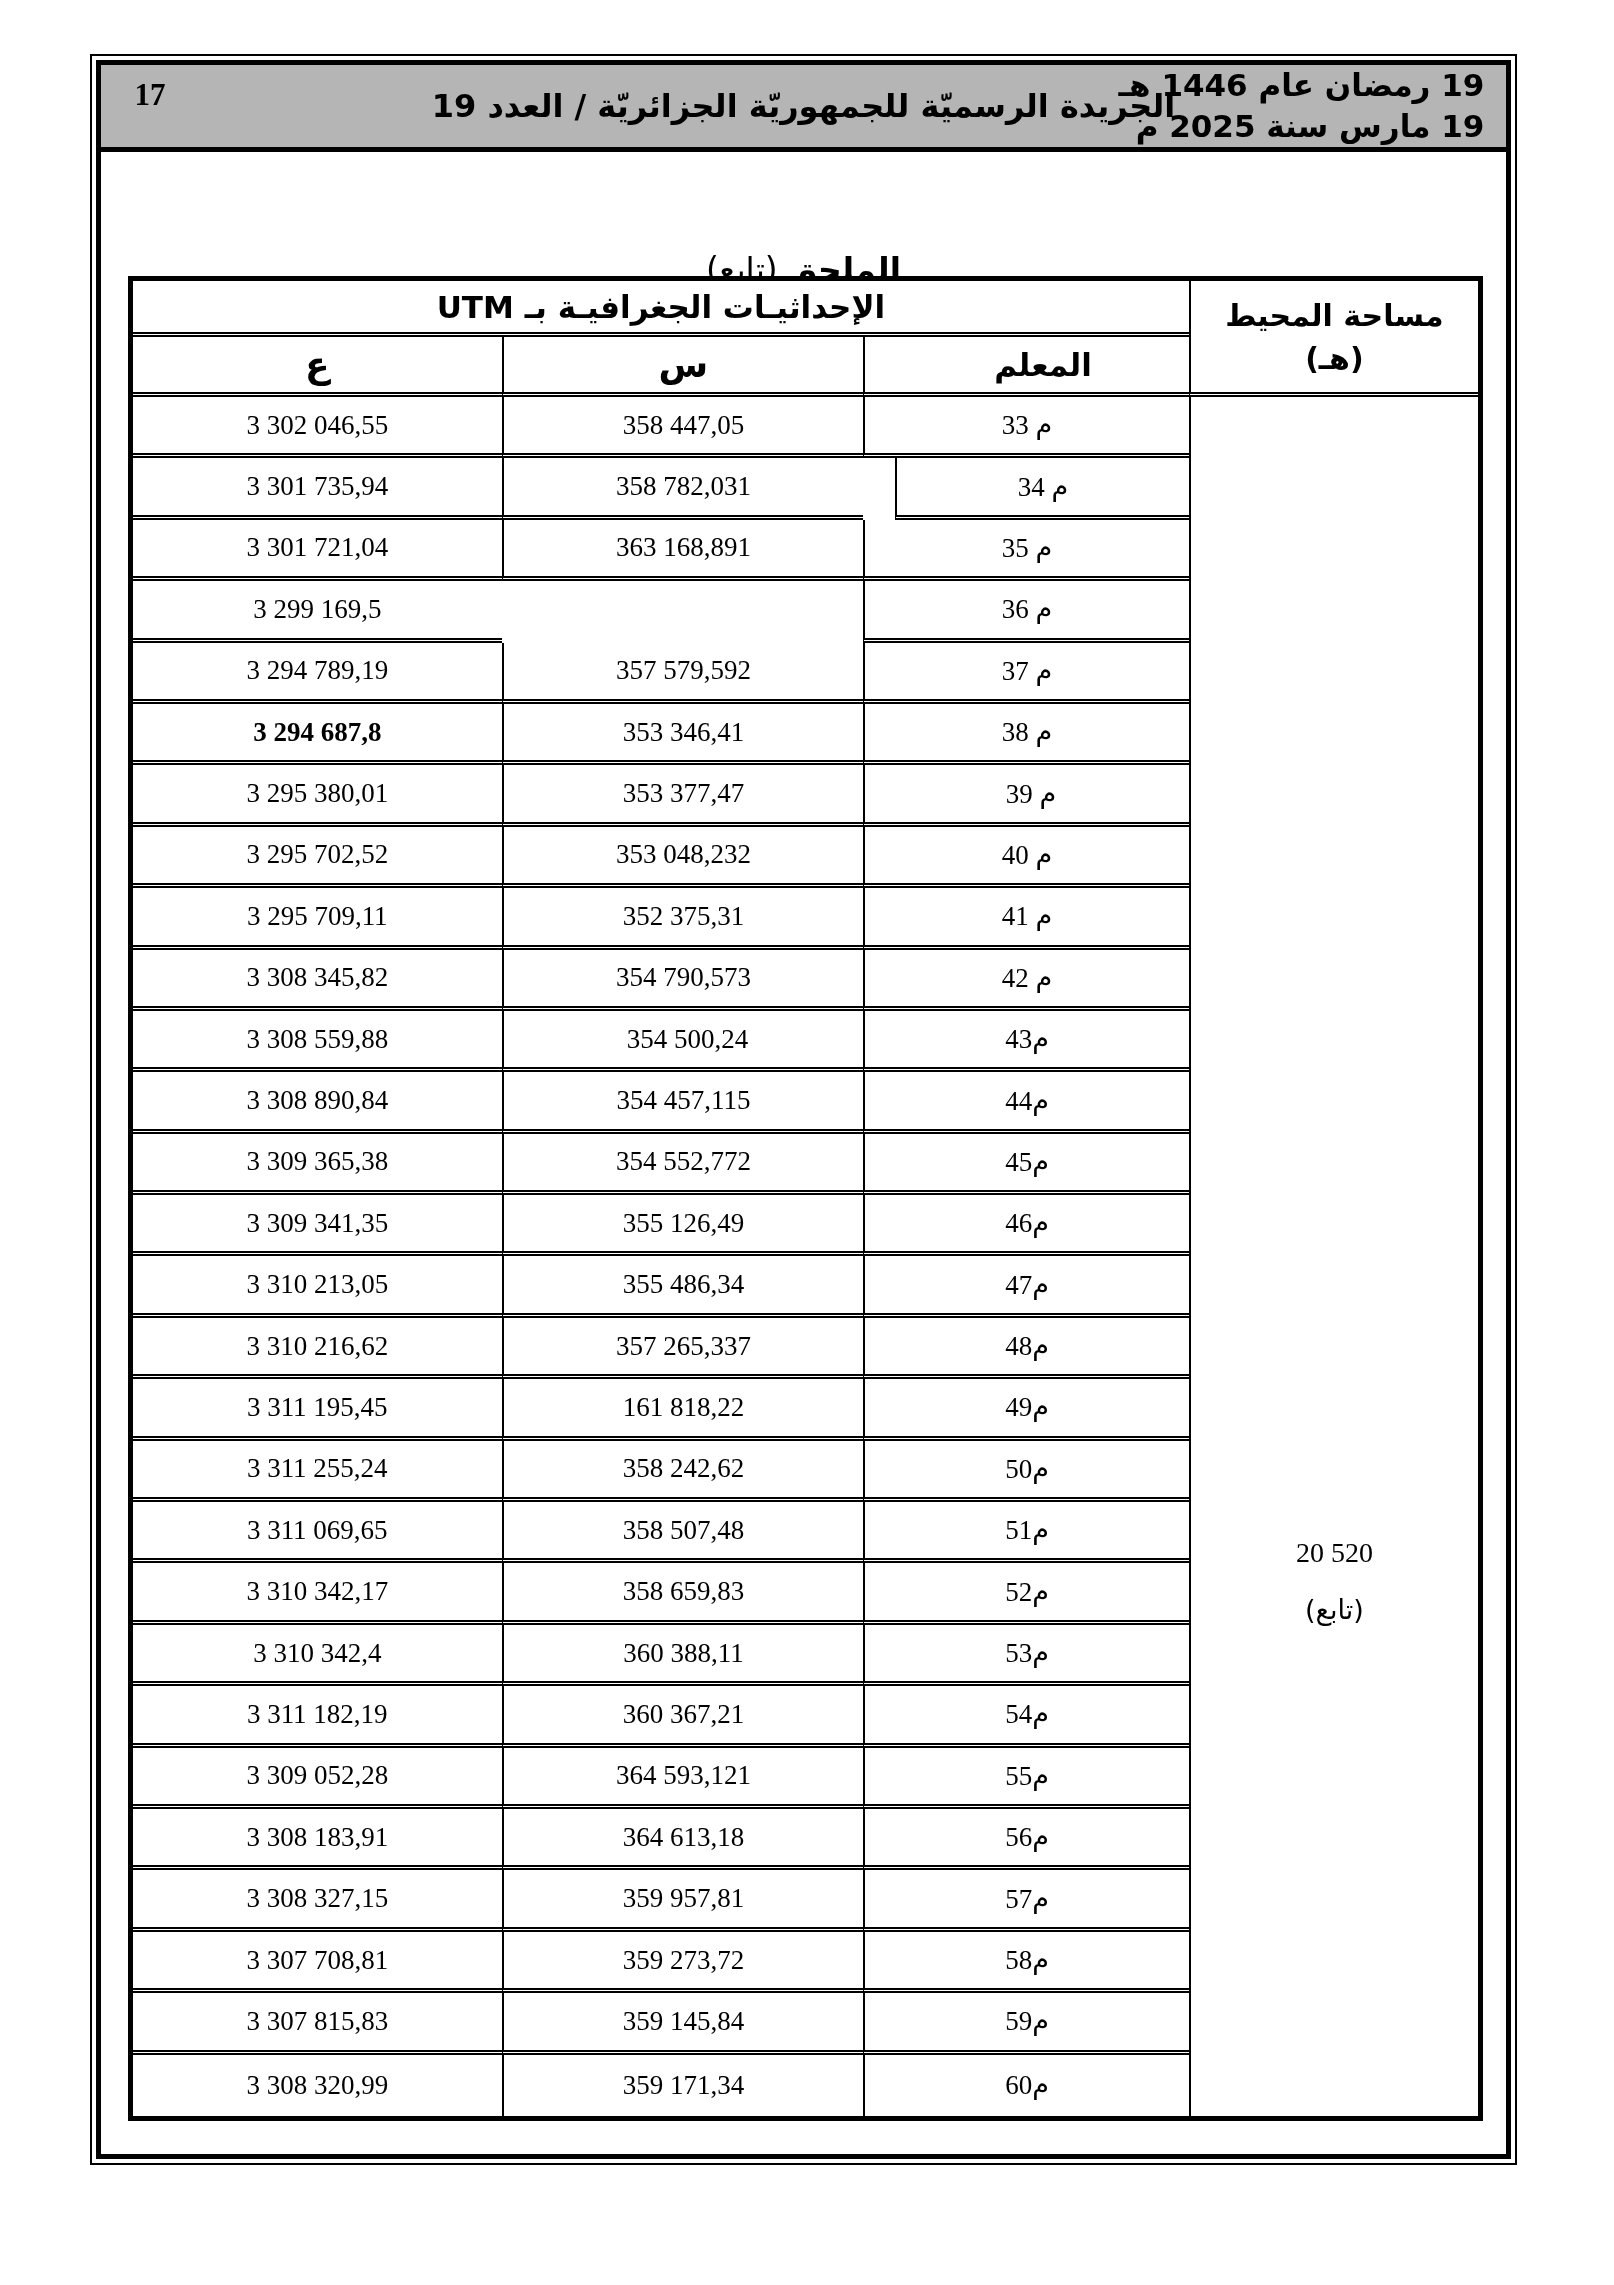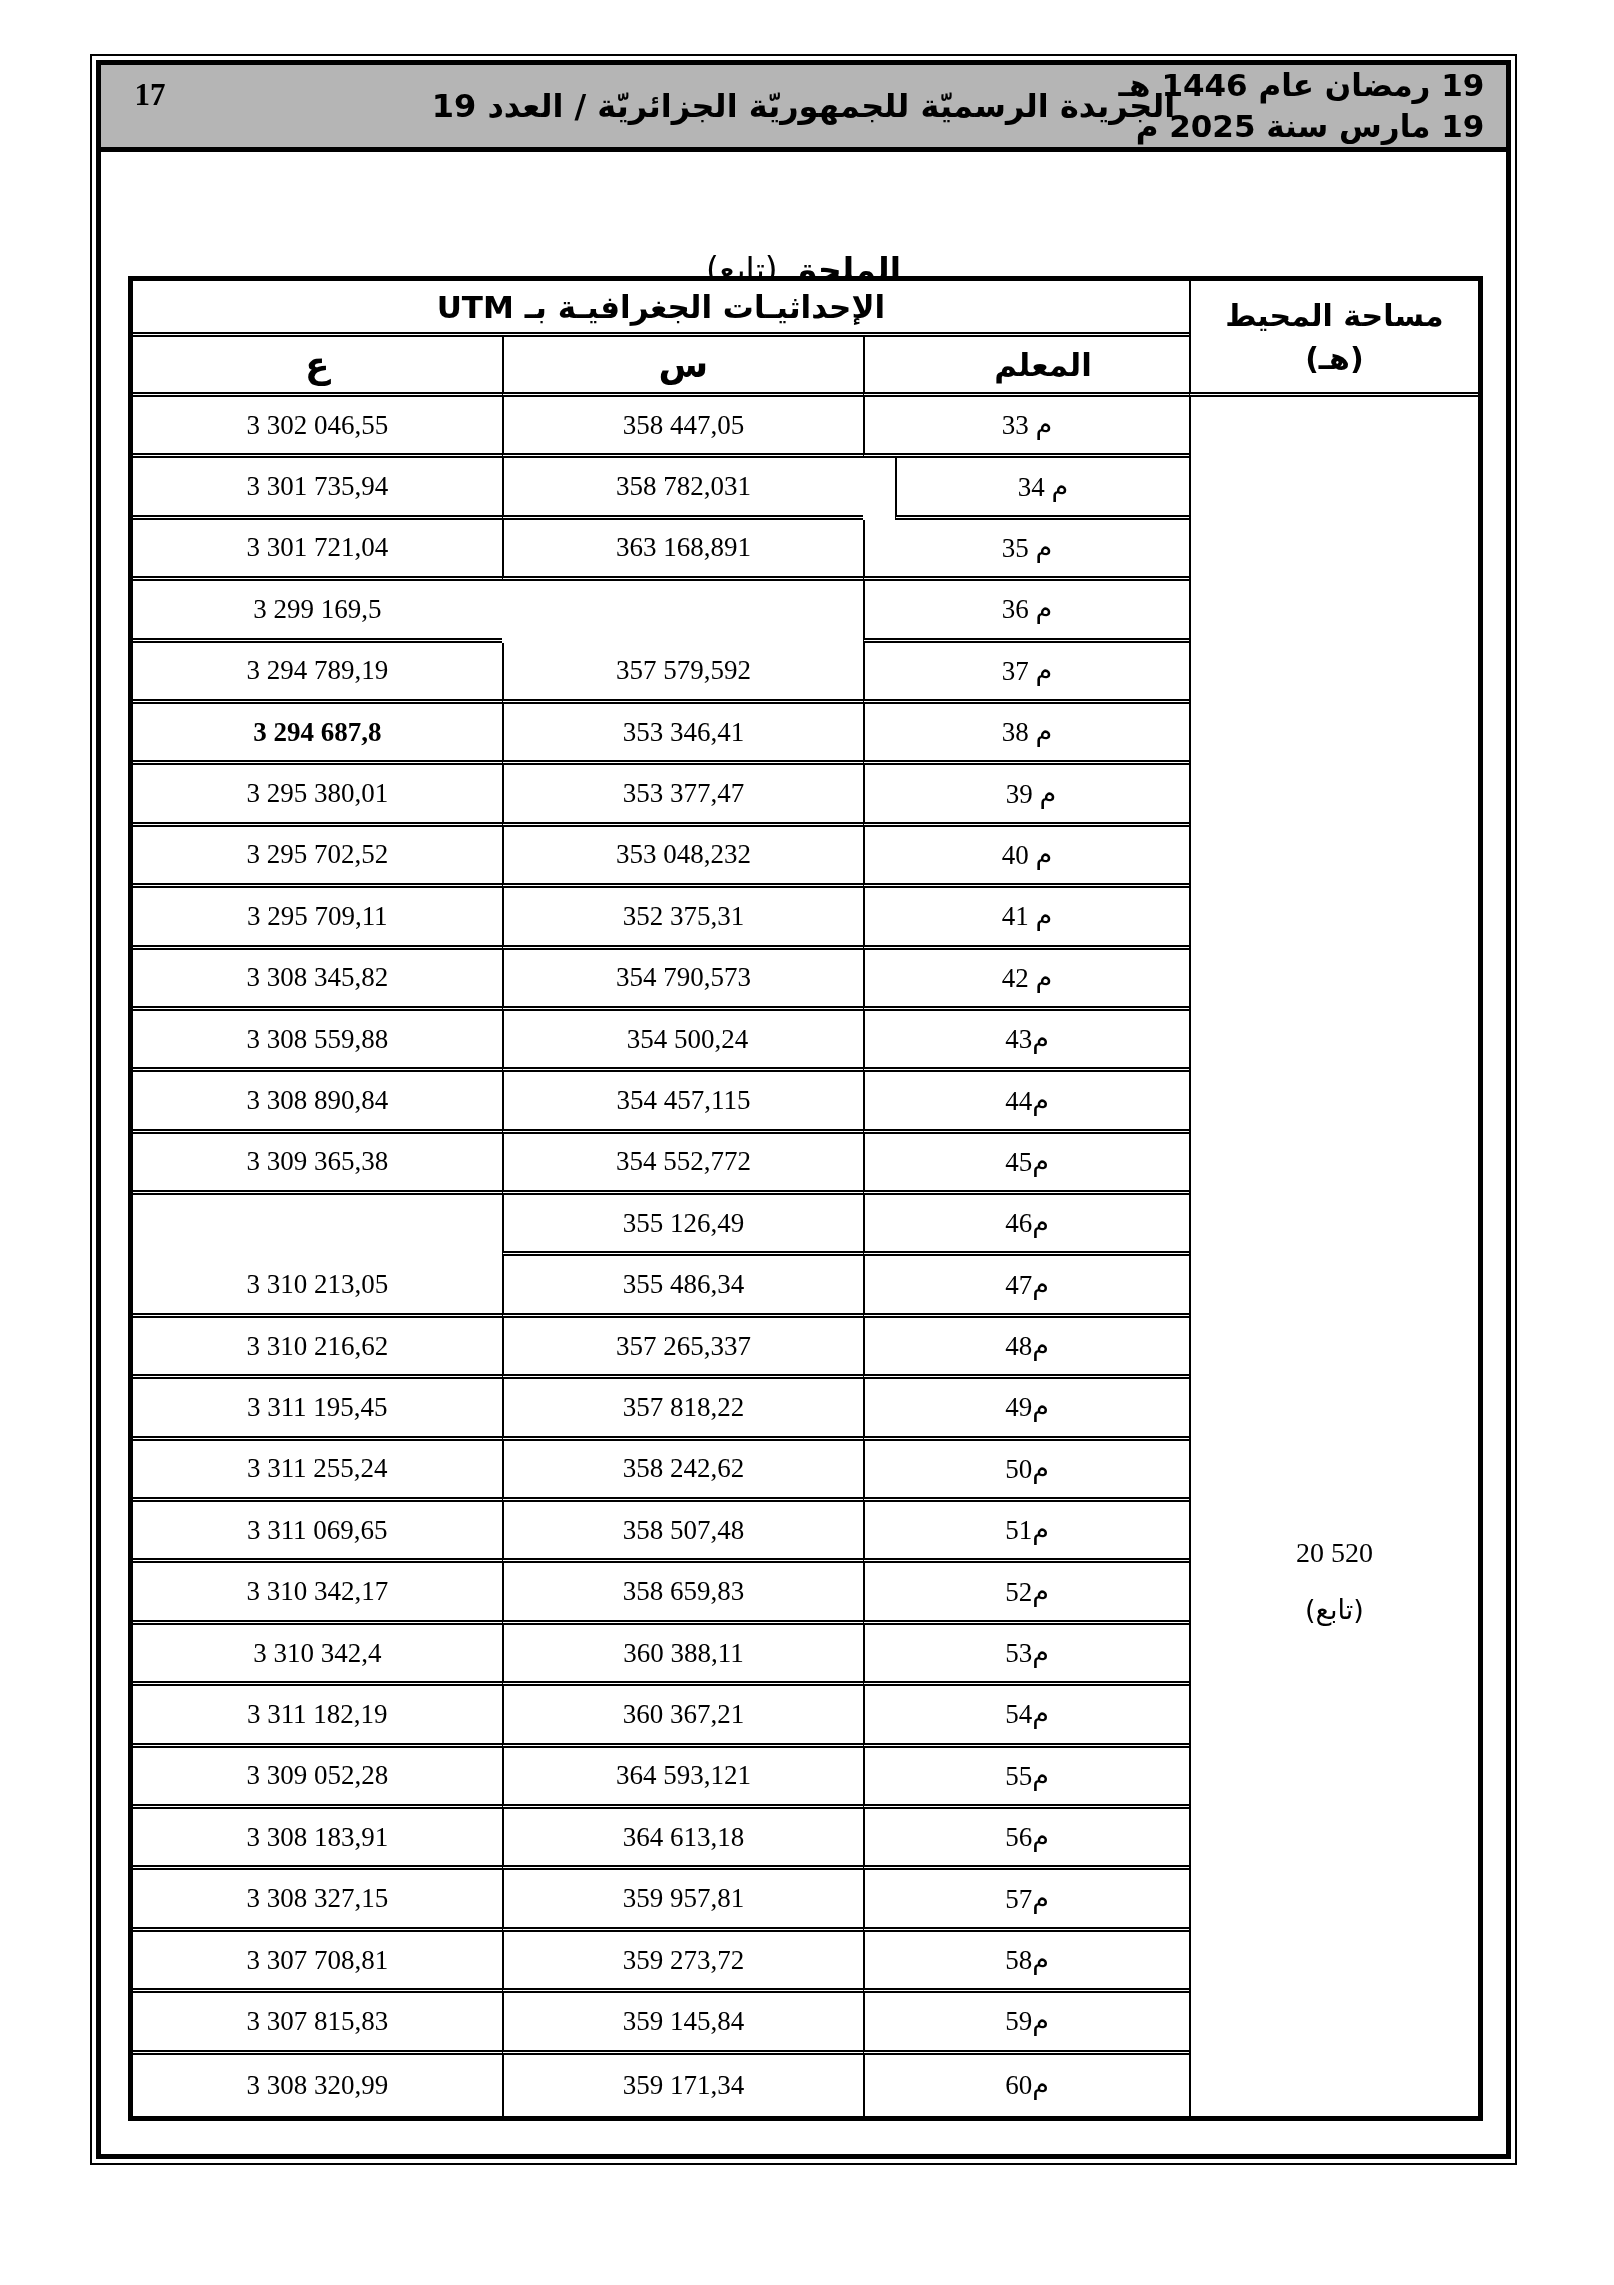--- a/index.html
+++ b/index.html
@@ -206,33 +206,34 @@
     <div class="cell d-cell m-cell v bb" style="grid-area: 13 / 3;" dir="rtl">م43</div>
 
     <div class="cell d-cell num bb" style="grid-area: 14 / 1;">3 308 890,84</div>
     <div class="cell d-cell num v bb" style="grid-area: 14 / 2;">354 457,115</div>
     <div class="cell d-cell m-cell v bb" style="grid-area: 14 / 3;" dir="rtl">م44</div>
 
     <div class="cell d-cell num bb" style="grid-area: 15 / 1;">3 309 365,38</div>
     <div class="cell d-cell num v bb" style="grid-area: 15 / 2;">354 552,772</div>
     <div class="cell d-cell m-cell v bb" style="grid-area: 15 / 3;" dir="rtl">م45</div>
 
+    <div class="cell d-cell num bb" style="grid-area: 16 / 1;">3 309 341,35</div>
     <div class="cell d-cell num v bb" style="grid-area: 16 / 2;">355 126,49</div>
     <div class="cell d-cell m-cell v bb" style="grid-area: 16 / 3;" dir="rtl">م46</div>
 
     <div class="cell d-cell num bb" style="grid-area: 17 / 1;">3 310 213,05</div>
     <div class="cell d-cell num v bb" style="grid-area: 17 / 2;">355 486,34</div>
     <div class="cell d-cell m-cell v bb" style="grid-area: 17 / 3;" dir="rtl">م47</div>
 
     <div class="cell d-cell num bb" style="grid-area: 18 / 1;">3 310 216,62</div>
     <div class="cell d-cell num v bb" style="grid-area: 18 / 2;">357 265,337</div>
     <div class="cell d-cell m-cell v bb" style="grid-area: 18 / 3;" dir="rtl">م48</div>
 
     <div class="cell d-cell num bb" style="grid-area: 19 / 1;">3 311 195,45</div>
-    <div class="cell d-cell num v bb" style="grid-area: 19 / 2;">357 818,22</div>
+    <div class="cell d-cell num v bb" style="grid-area: 19 / 2;">161 818,22</div>
     <div class="cell d-cell m-cell v bb" style="grid-area: 19 / 3;" dir="rtl">م49</div>
 
     <div class="cell d-cell num bb" style="grid-area: 20 / 1;">3 311 255,24</div>
     <div class="cell d-cell num v bb" style="grid-area: 20 / 2;">358 242,62</div>
     <div class="cell d-cell m-cell v bb" style="grid-area: 20 / 3;" dir="rtl">م50</div>
 
     <div class="cell d-cell num bb" style="grid-area: 21 / 1;">3 311 069,65</div>
     <div class="cell d-cell num v bb" style="grid-area: 21 / 2;">358 507,48</div>
     <div class="cell d-cell m-cell v bb" style="grid-area: 21 / 3;" dir="rtl">م51</div>
 

